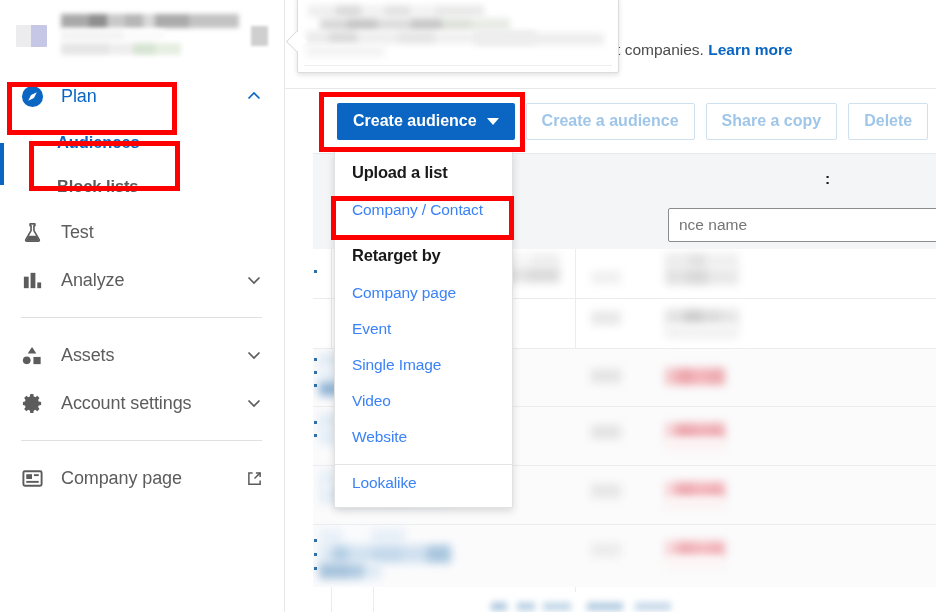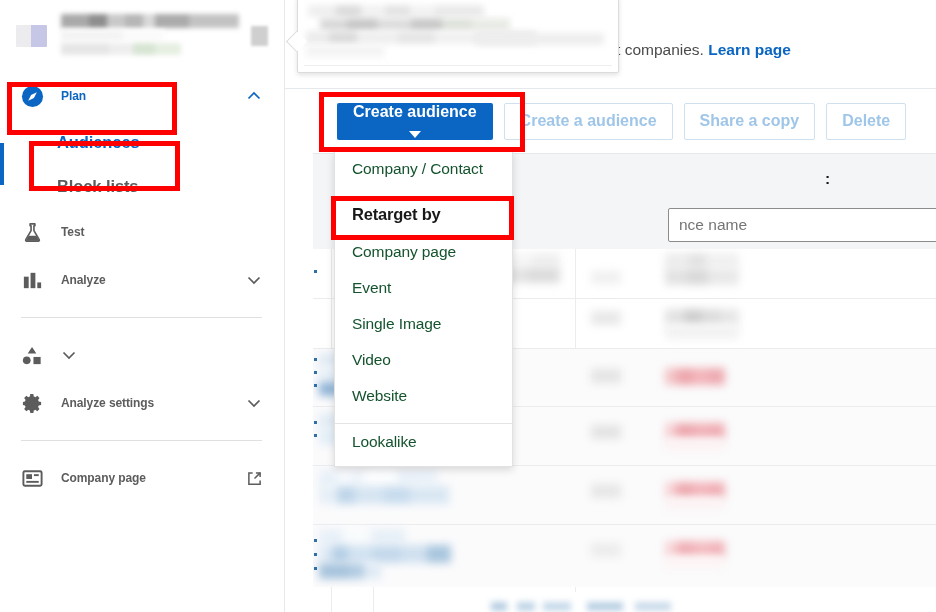--- a/index.html
+++ b/index.html
@@ -84,23 +84,23 @@
   .nav-icon {
     width: 26px;
     height: 26px;
     display: flex;
     align-items: center;
     justify-content: flex-start;
     margin-right: 14px;
     flex: 0 0 26px;
   }
   .nav-label {
-    font-size: 12px;
+    font-size: 18px;
     color: #5c5c5c;
-    font-weight: 700;
+    font-weight: 400;
     letter-spacing: -0.1px;
     flex: 1;
   }
   .nav-label.active { color: #0a66c2; }
   .chev {
     width: 16px;
     height: 16px;
     flex: 0 0 16px;
     color: #5c5c5c;
   }
@@ -227,21 +227,20 @@
     font-size: 16px;
     font-weight: 700;
     height: 37px;
     padding: 0 16px;
     display: inline-flex;
     align-items: center;
     gap: 10px;
     cursor: pointer;
     font-family: "Liberation Sans", sans-serif;
     white-space: nowrap;
-    flex-direction: column;
   }
   .btn-ghost {
     background: #ffffff;
     color: #9fc6e8;
     border: 1px solid #cfe0ef;
     border-radius: 2px;
     font-size: 16px;
     font-weight: 700;
     height: 37px;
     padding: 0 15px;
@@ -271,21 +270,21 @@
   }
   .dd-header {
     font-size: 16.5px;
     font-weight: 700;
     color: #191919;
     padding: 12px 0 10px 17px;
     letter-spacing: -0.2px;
   }
   .dd-item {
     font-size: 15.5px;
-    color: #14532d;
+    color: #3b82f6;
     padding: 9px 0 9px 17px;
     cursor: pointer;
     letter-spacing: -0.1px;
     white-space: nowrap;
   }
   .dd-sep { height: 1px; background: #e4e4e4; margin: 9px 0 0 0; }
 
   
   .table-head {
     position: absolute;
@@ -461,35 +460,36 @@
     <div class="nav-sep"></div>
 
     <div class="nav-item">
       <span class="nav-icon">
         <svg width="23" height="23" viewBox="0 0 24 24" aria-hidden="true">
           <path d="M11.5 3 L16 10 H7 Z" fill="#5c5c5c"></path>
           <circle cx="6" cy="17" r="4" fill="#5c5c5c"></circle>
           <rect x="13" y="13.5" width="7.5" height="7.5" fill="#5c5c5c"></rect>
         </svg>
       </span>
+      <span class="nav-label">Assets</span>
       <span class="chev">
         <svg width="16" height="16" viewBox="0 0 16 16" aria-hidden="true">
           <path d="M2.5 5.5 L8 11 L13.5 5.5" fill="none" stroke="currentColor" stroke-width="1.7"></path>
         </svg>
       </span>
     </div>
 
     <div class="nav-item">
       <span class="nav-icon">
         <svg width="23" height="23" viewBox="0 0 24 24" aria-hidden="true">
           <path fill="#5c5c5c" d="M12 8.3a3.7 3.7 0 1 0 0 7.4 3.7 3.7 0 0 0 0-7.4zm0 5.6a1.9 1.9 0 1 1 0-3.8 1.9 1.9 0 0 1 0 3.8z"></path>
           <path fill="#5c5c5c" d="M21 13.6v-3.2l-2.5-.4a6.9 6.9 0 0 0-.7-1.7l1.5-2-2.3-2.3-2 1.5a6.9 6.9 0 0 0-1.7-.7L12.9 2h-3.2l-.4 2.8a6.9 6.9 0 0 0-1.7.7l-2-1.5-2.3 2.3 1.5 2a6.9 6.9 0 0 0-.7 1.7L2 10.4v3.2l2.1.4c.17.6.4 1.16.7 1.7l-1.5 2 2.3 2.3 2-1.5c.54.3 1.1.53 1.7.7l.4 2.8h3.2l.4-2.8c.6-.17 1.16-.4 1.7-.7l2 1.5 2.3-2.3-1.5-2c.3-.54.53-1.1.7-1.7z"></path>
         </svg>
       </span>
-      <span class="nav-label">Analyze settings</span>
+      <span class="nav-label">Account settings</span>
       <span class="chev">
         <svg width="16" height="16" viewBox="0 0 16 16" aria-hidden="true">
           <path d="M2.5 5.5 L8 11 L13.5 5.5" fill="none" stroke="currentColor" stroke-width="1.7"></path>
         </svg>
       </span>
     </div>
 
     <div class="nav-sep"></div>
 
     <div class="nav-item">
@@ -510,21 +510,21 @@
         </svg>
       </span>
     </div>
   </nav>
 
   <section class="main">
 
     <div class="notice">
       <div class="notice-text">
         <span>arget companies.</span>
-        <a href="#">Learn page</a>
+        <a href="#">Learn more</a>
       </div>
     </div>
 
     <div class="popover">
       <div class="pop-line pl1"></div>
       <div class="pop-line pl2"></div>
       <div class="pop-line pl3"></div>
       <div class="pop-line pl4"></div>
       <div class="pop-line pl5"></div>
       <div class="pop-footline"></div>
@@ -614,20 +614,21 @@
         <div class="tick" style="left:1px; top:14px;"></div>
         <div class="tick" style="left:1px; top:28px;"></div>
         <div class="tick" style="left:1px; top:42px;"></div>
       </div>
 
       <div class="bottom-link-blur"></div>
     </div>
 
     <div class="dropdown" style="left:49px; top:151px;">
 
+      <div class="dd-header">Upload a list</div>
       <div class="dd-item">Company / Contact</div>
 
       <div class="dd-header" style="padding-top:18px">Retarget by</div>
       <div class="dd-item">Company page</div>
       <div class="dd-item">Event</div>
       <div class="dd-item">Single Image</div>
       <div class="dd-item">Video</div>
       <div class="dd-item">Website</div>
 
       <div class="dd-sep"></div>

